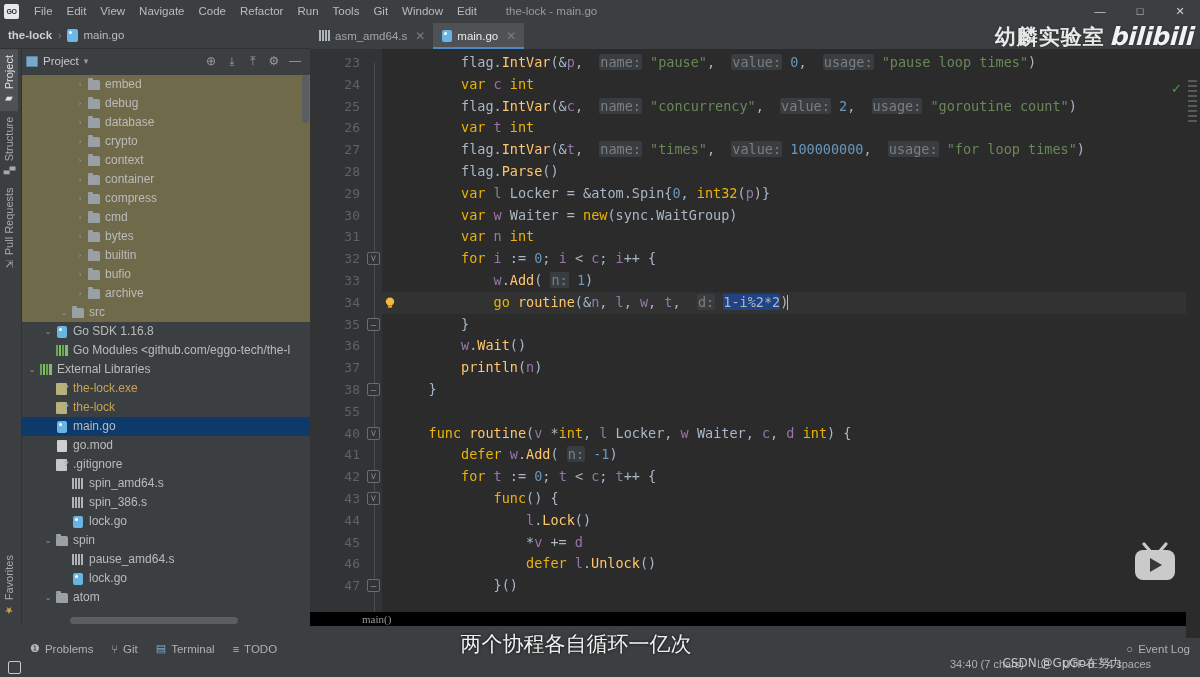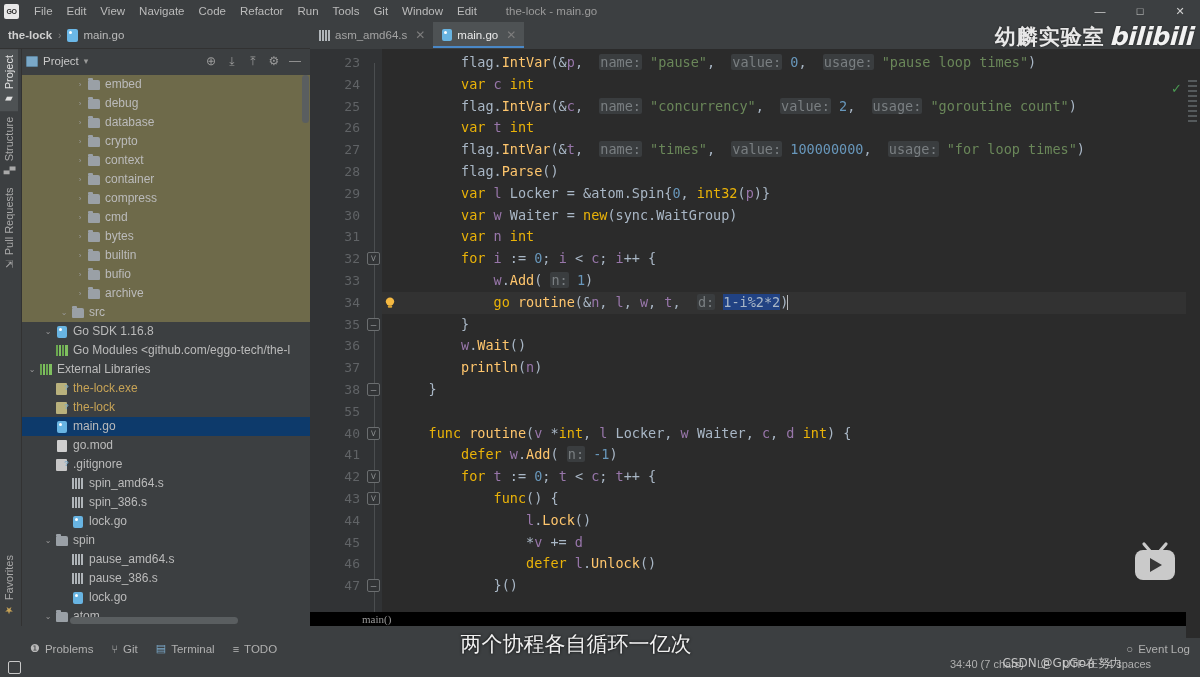--- a/index.html
+++ b/index.html
@@ -137,21 +137,21 @@
   .pp-vscroll {
     position: absolute; right: 1px; top: 2px; width: 7px; height: 48px;
     background: #5a5e60; border-radius: 4px;
   }
 
   
   .editor-area {
     position: absolute; left: 310px; top: 22px; width: 890px; height: 604px;
     background: #2b2b2b;
   }
-  .tabs { height: 27px; background: #3c3f41; display: flex; align-items: flex-start; }
+  .tabs { height: 27px; background: #3c3f41; display: flex; align-items: center; }
   .tab {
     height: 26px; display: flex; align-items: center; gap: 5px; padding: 0 8px 0 9px;
     font-size: 11.5px; color: #a4a4a4; position: relative;
   }
   .tab.active { background: #4e5254; color: #e8e8e8; }
   .tab.active::after {
     content: ""; position: absolute; left: 0; right: 0; bottom: 0; height: 2px; background: #4a88c7;
   }
   .tab-close { color: #7d7d7d; font-size: 12px; margin-left: 3px; }
 
@@ -526,27 +526,20 @@
             <span class="folder"></span>
           </span>
           <span class="nm">spin</span>
         </div>
         <div class="row" style="padding-left: 36px;">
           <span class="arrow empty">·</span>
           <span class="ico">
             <span class="asmfile"></span>
           </span>
           <span class="nm">pause_amd64.s</span>
-        </div>
-        <div class="row" style="padding-left: 36px;">
-          <span class="arrow empty">·</span>
-          <span class="ico">
-            <span class="asmfile"></span>
-          </span>
-          <span class="nm">pause_386.s</span>
         </div>
         <div class="row" style="padding-left: 36px;">
           <span class="arrow empty">·</span>
           <span class="ico">
             <span class="gofile"></span>
           </span>
           <span class="nm">lock.go</span>
         </div>
         <div class="row" style="padding-left: 20px;">
           <span class="arrow">⌄</span>

